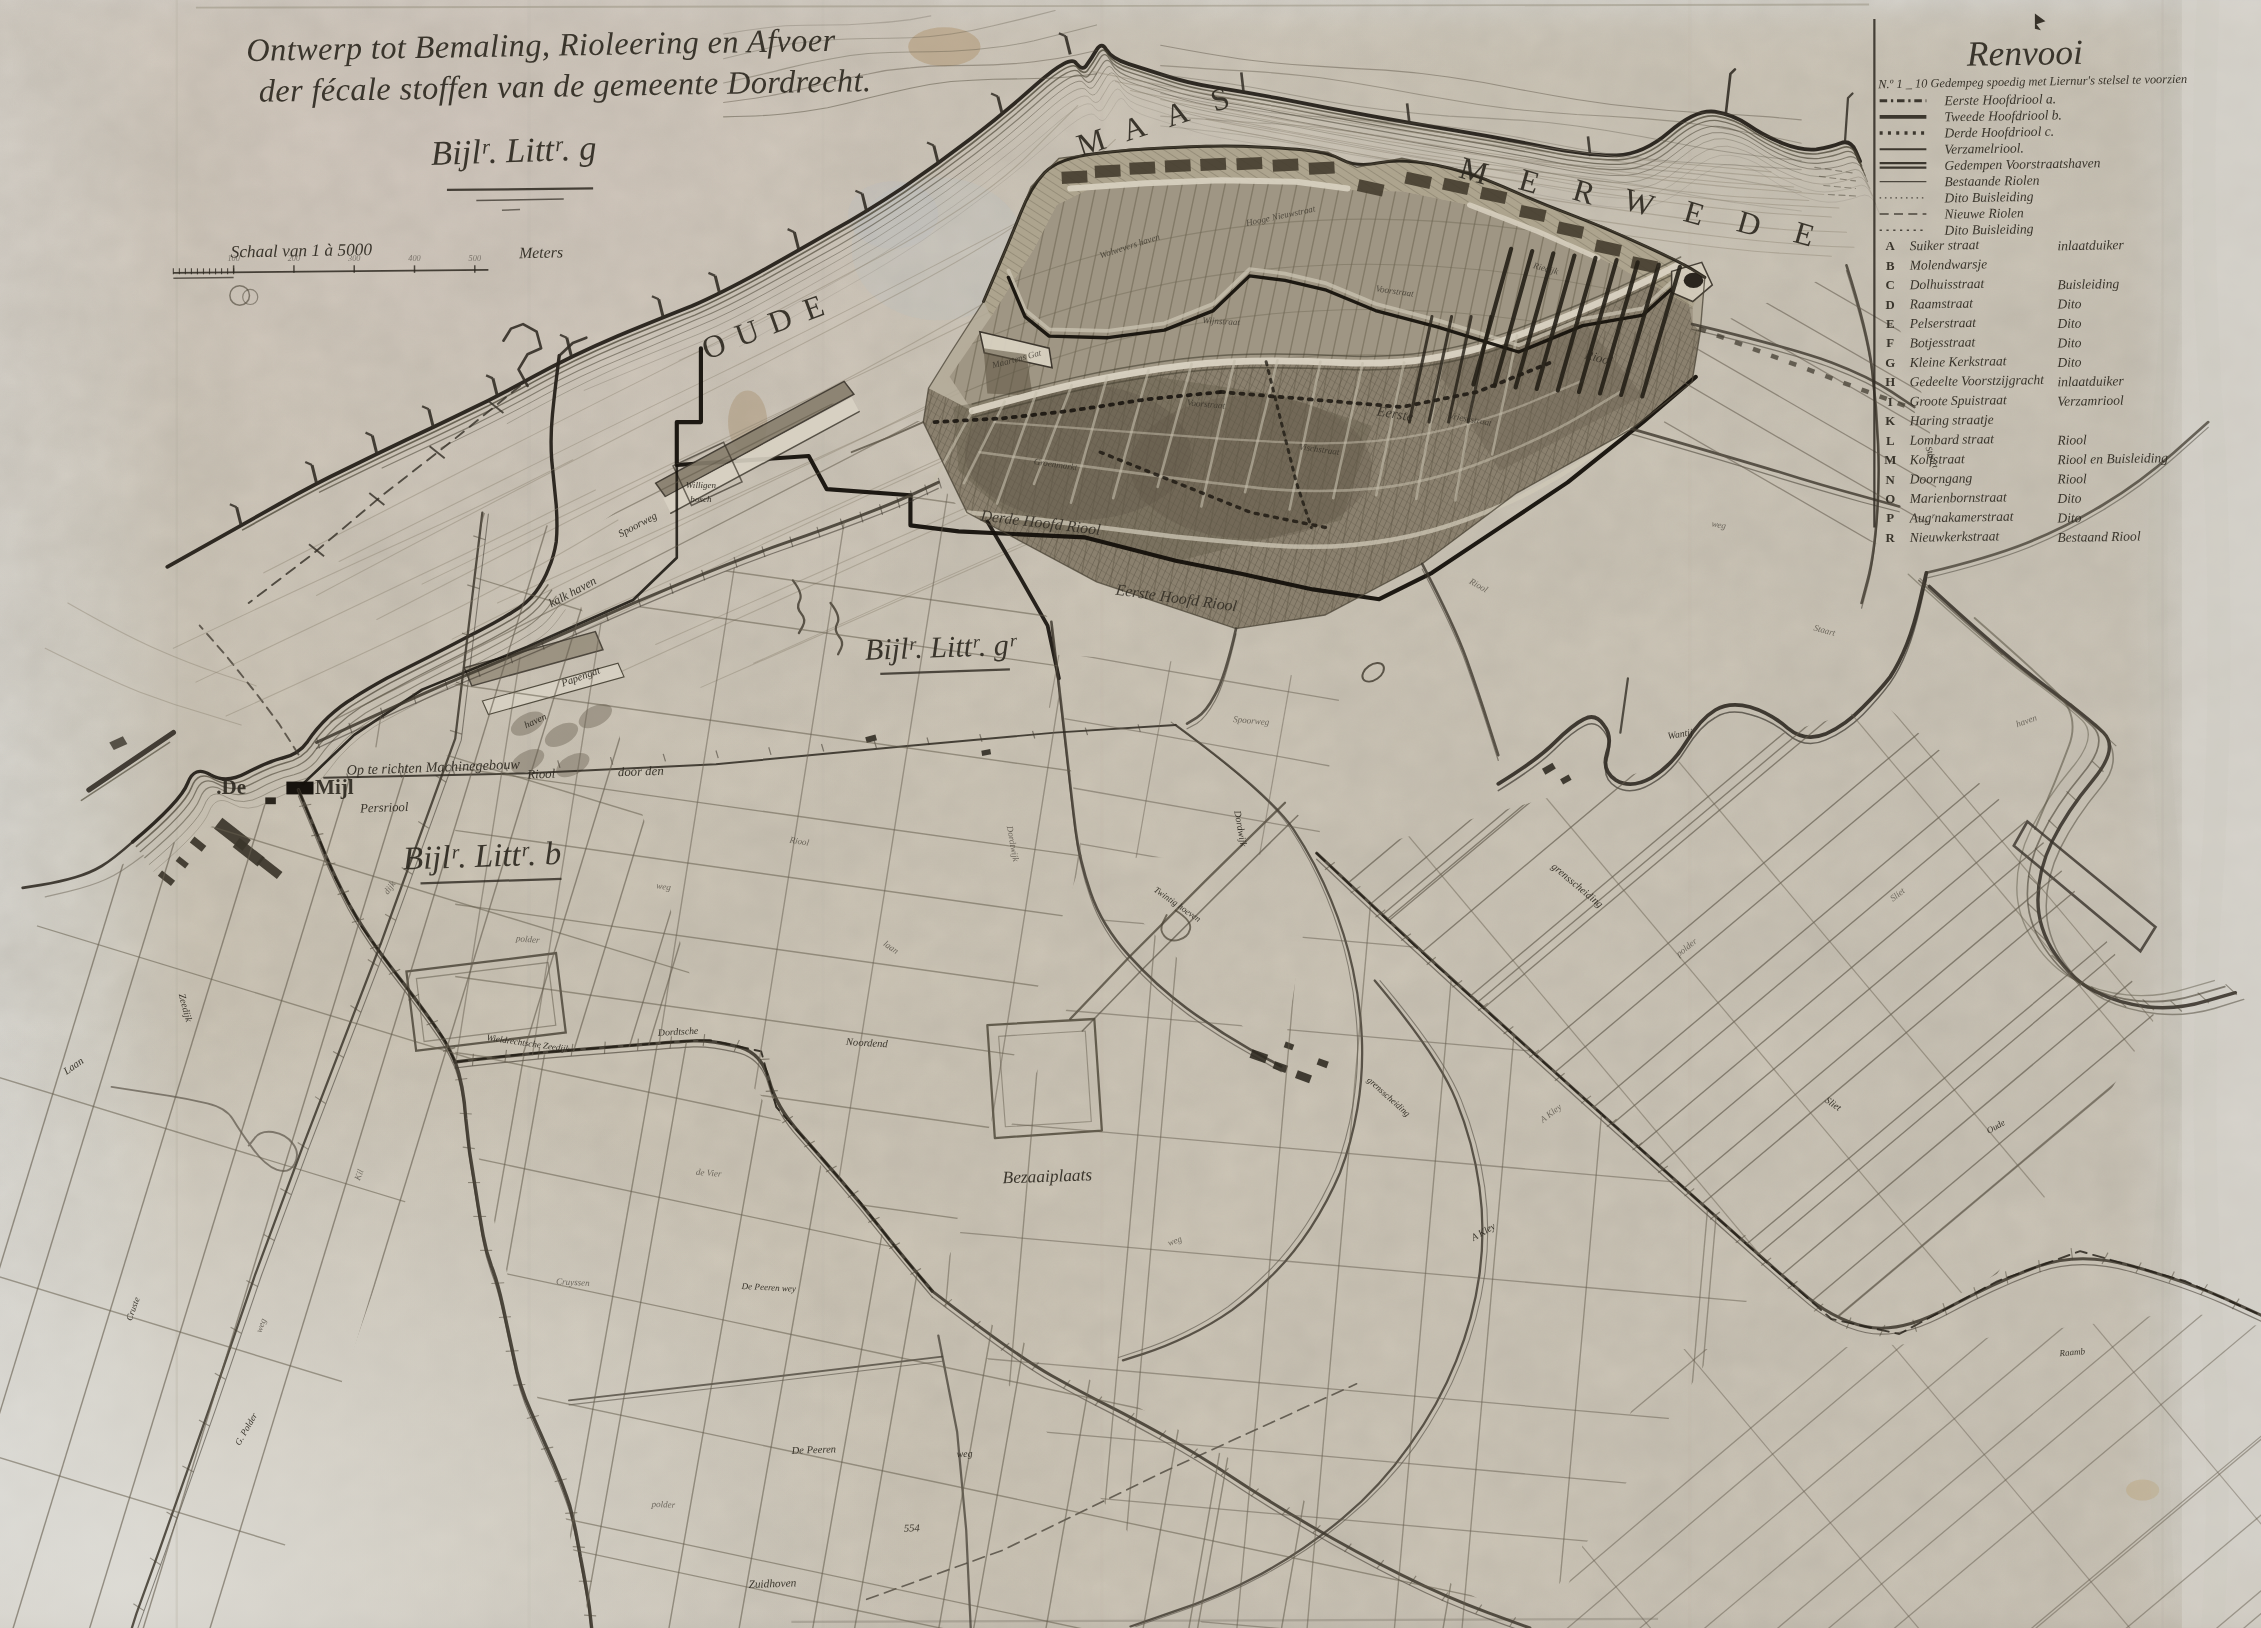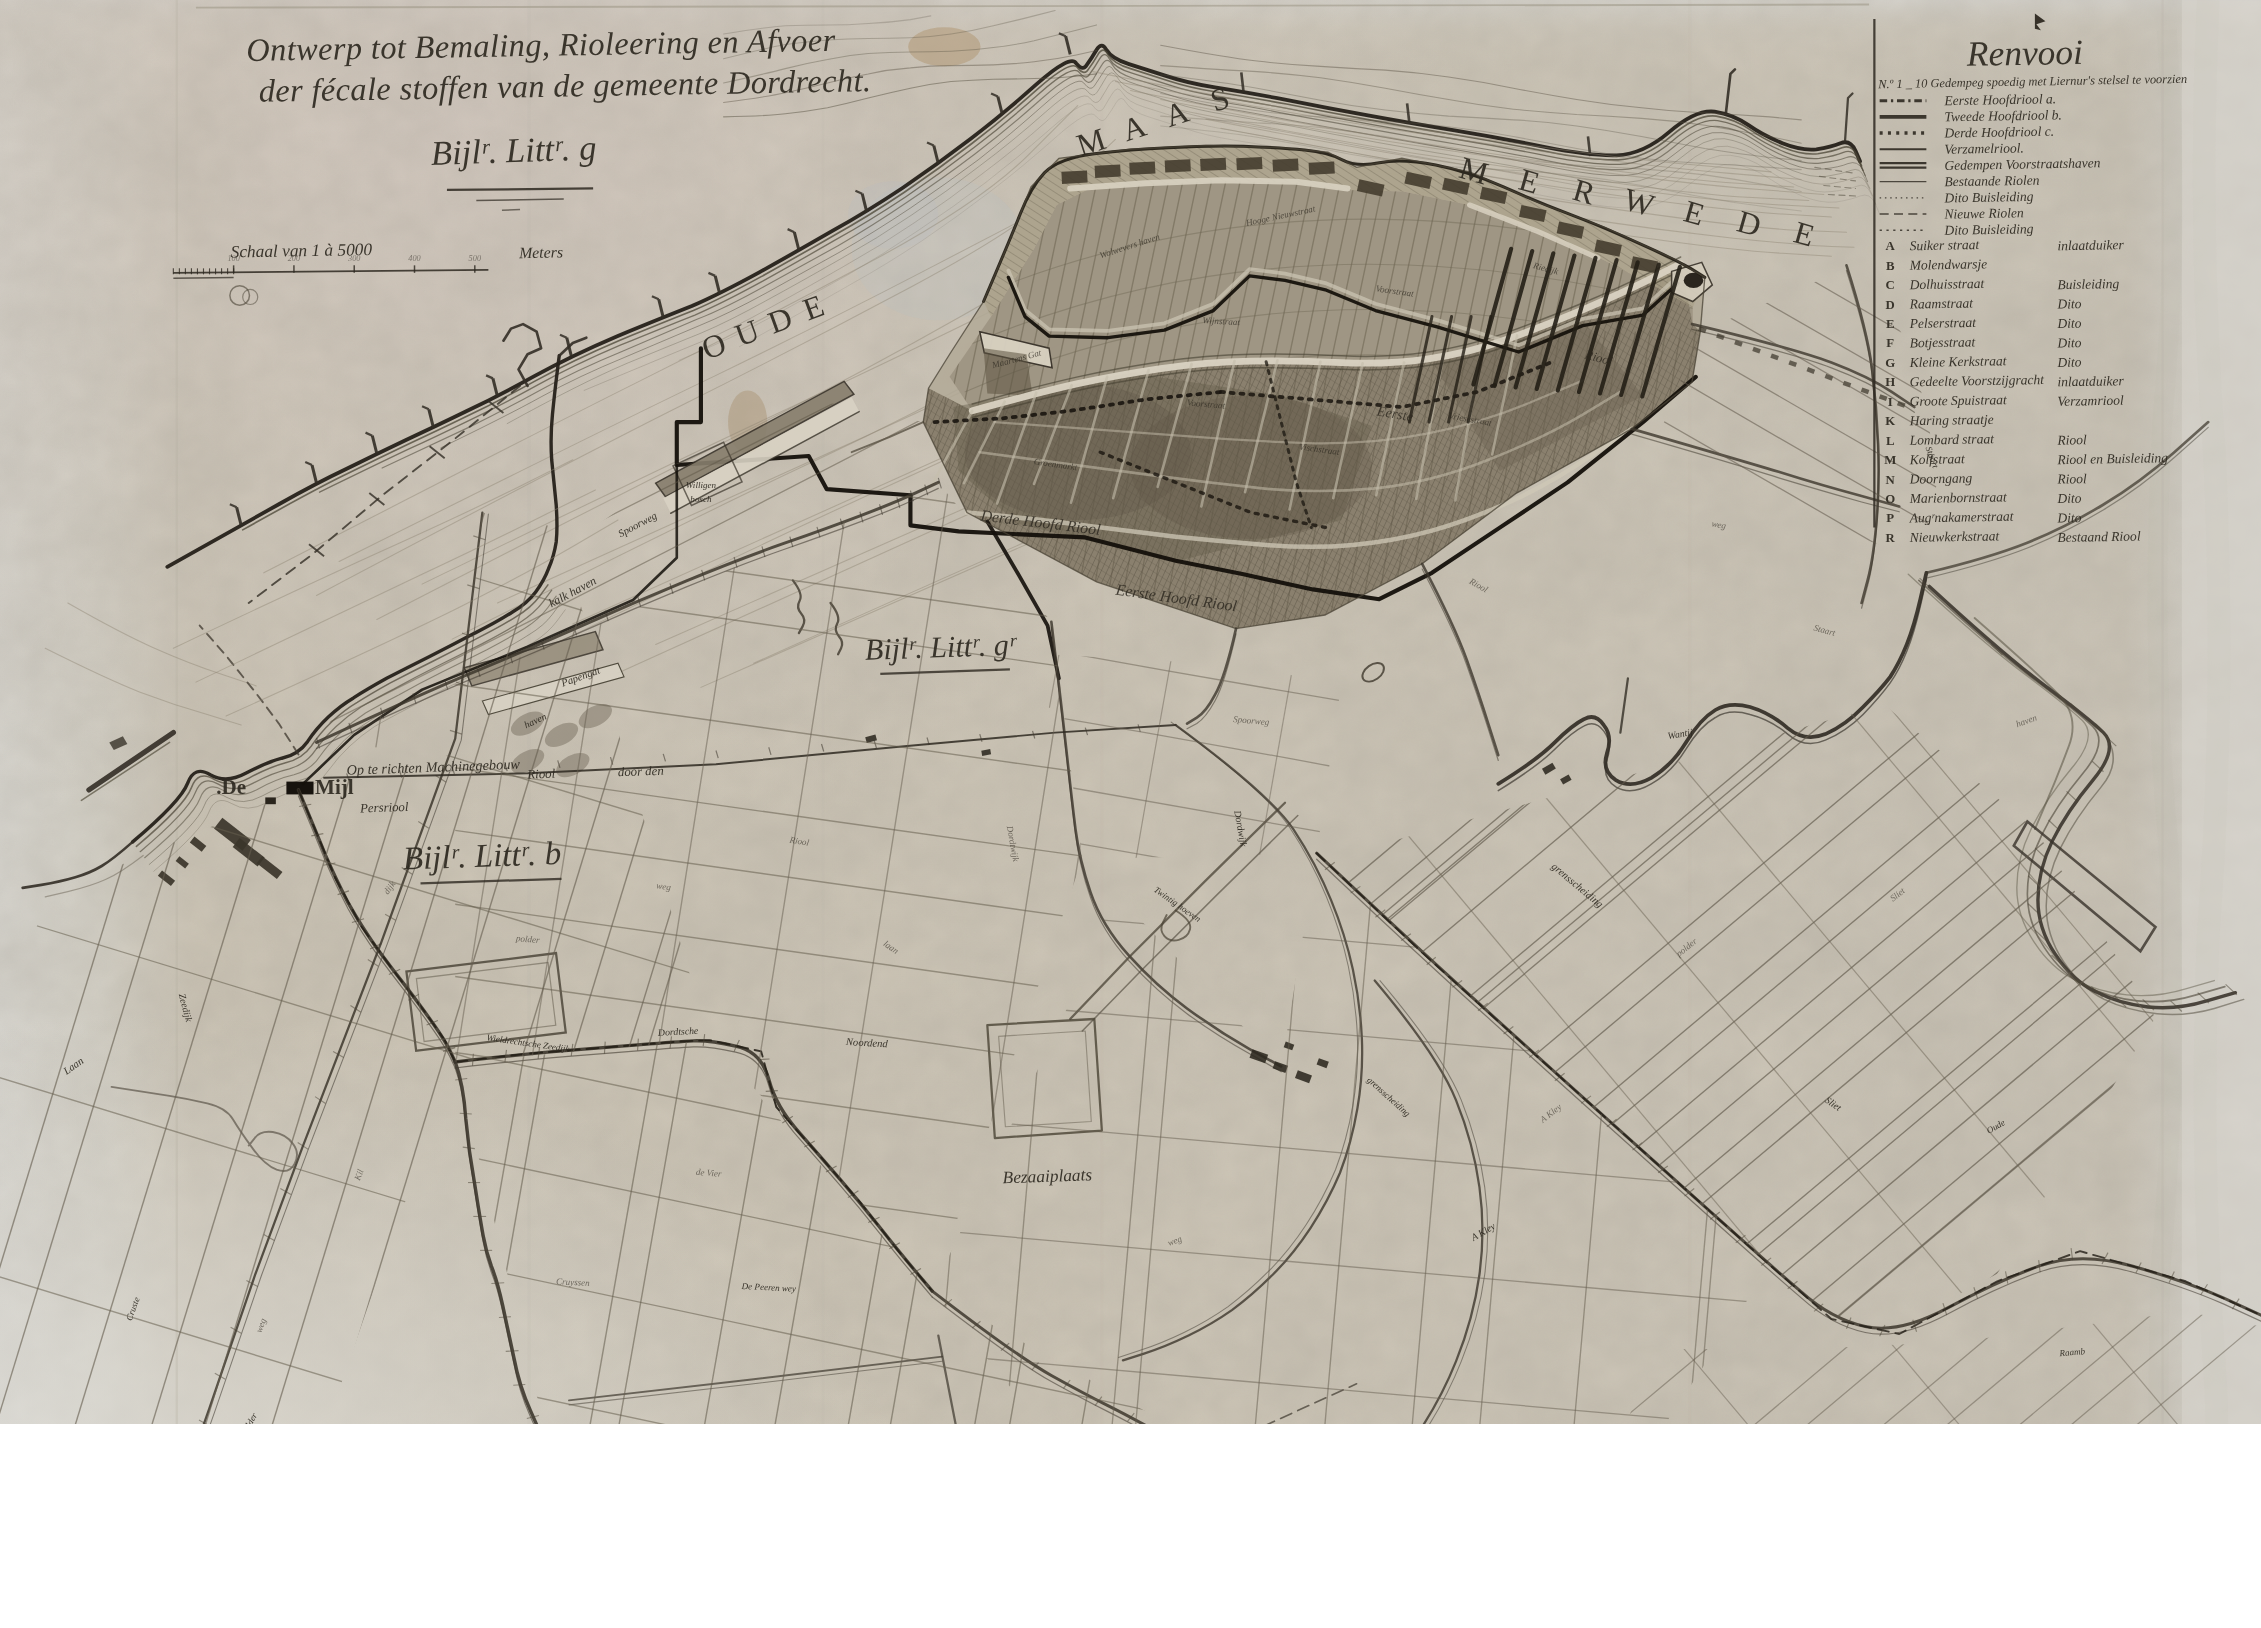--- a/index.html
+++ b/index.html
@@ -1,14 +1,14 @@
 <!DOCTYPE html>
 <html style="font-size:12px"><head><meta charset="utf-8"><style>
 html,body{margin:0;padding:0}
-#page{position:relative;width:2261px;height:1424px;overflow:hidden;background:#d5cdbf}
+#page{position:relative;width:2261px;height:1628px;overflow:hidden;background:#d5cdbf}
 </style></head><body>
 <div id="page">
 <svg width="2261" height="1628" viewBox="0 0 3000 2160">
 <defs>
 <linearGradient id="paperlr" x1="0" y1="0" x2="1" y2="0">
  <stop offset="0" stop-color="#e4e3de"></stop>
  <stop offset="0.045" stop-color="#dedbd1"></stop>
  <stop offset="0.085" stop-color="#d4ccbc"></stop>
  <stop offset="0.5" stop-color="#d5cdbd"></stop>
  <stop offset="0.94" stop-color="#d2cbbd"></stop>

